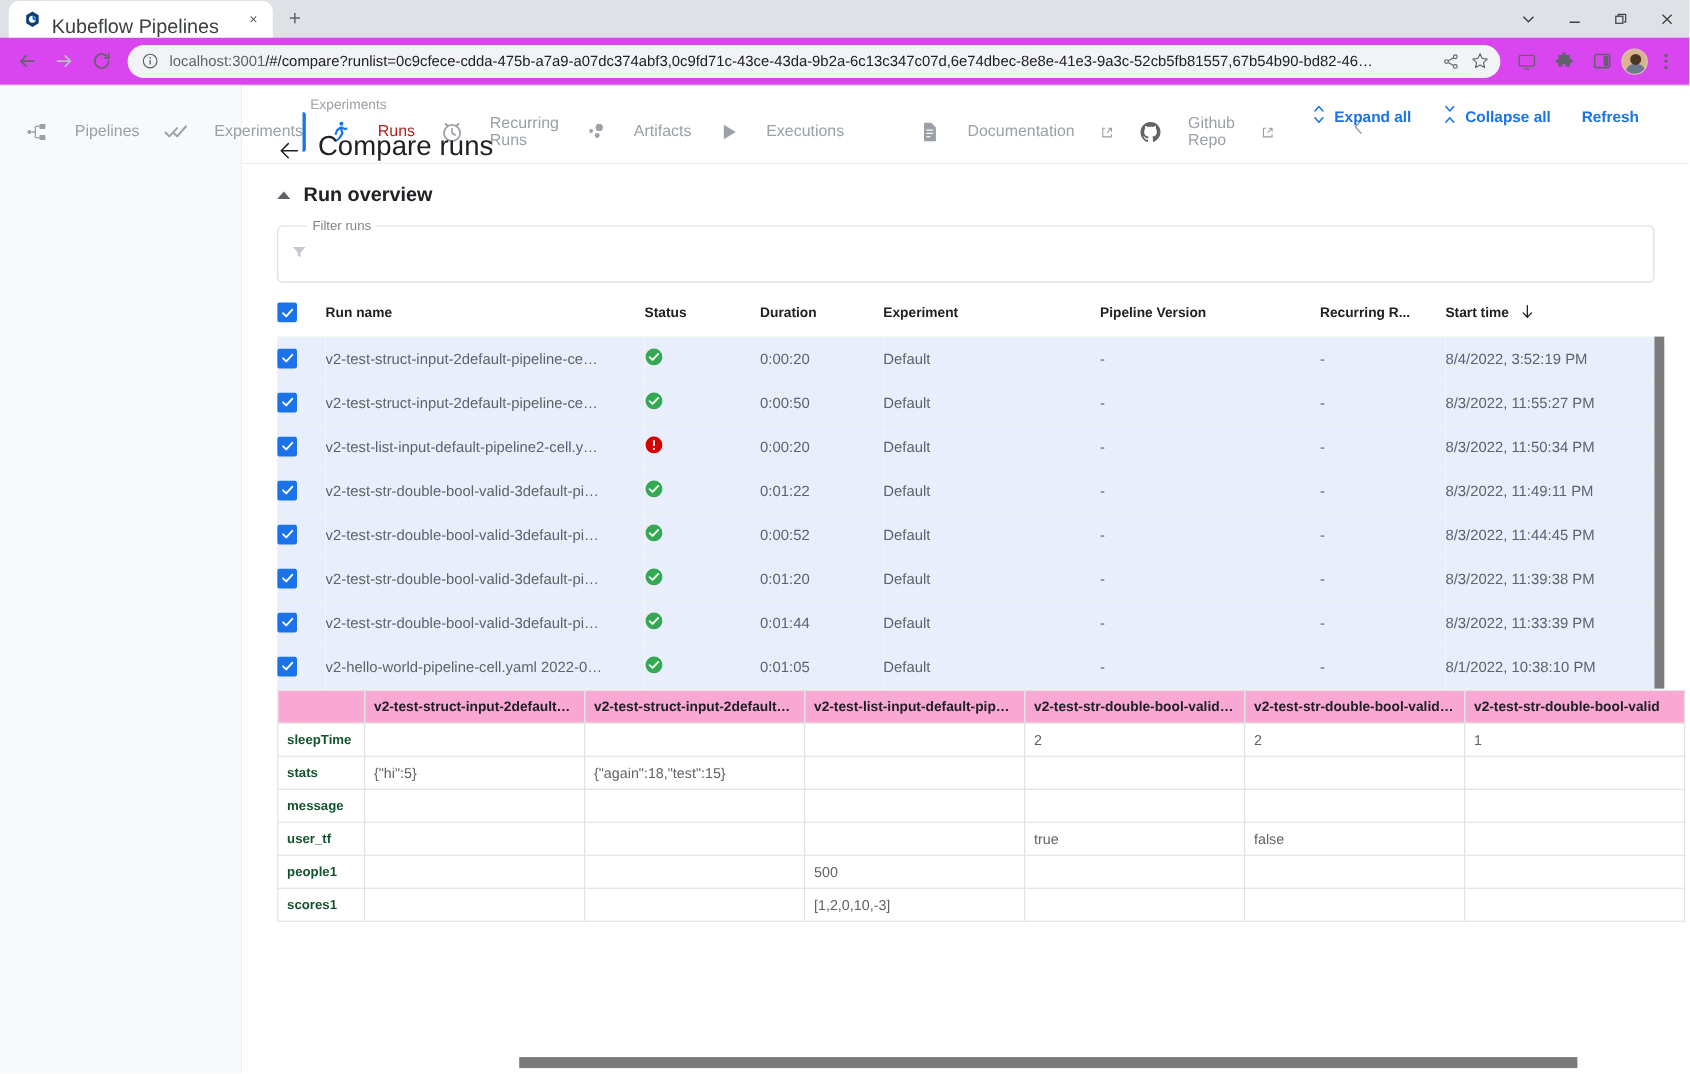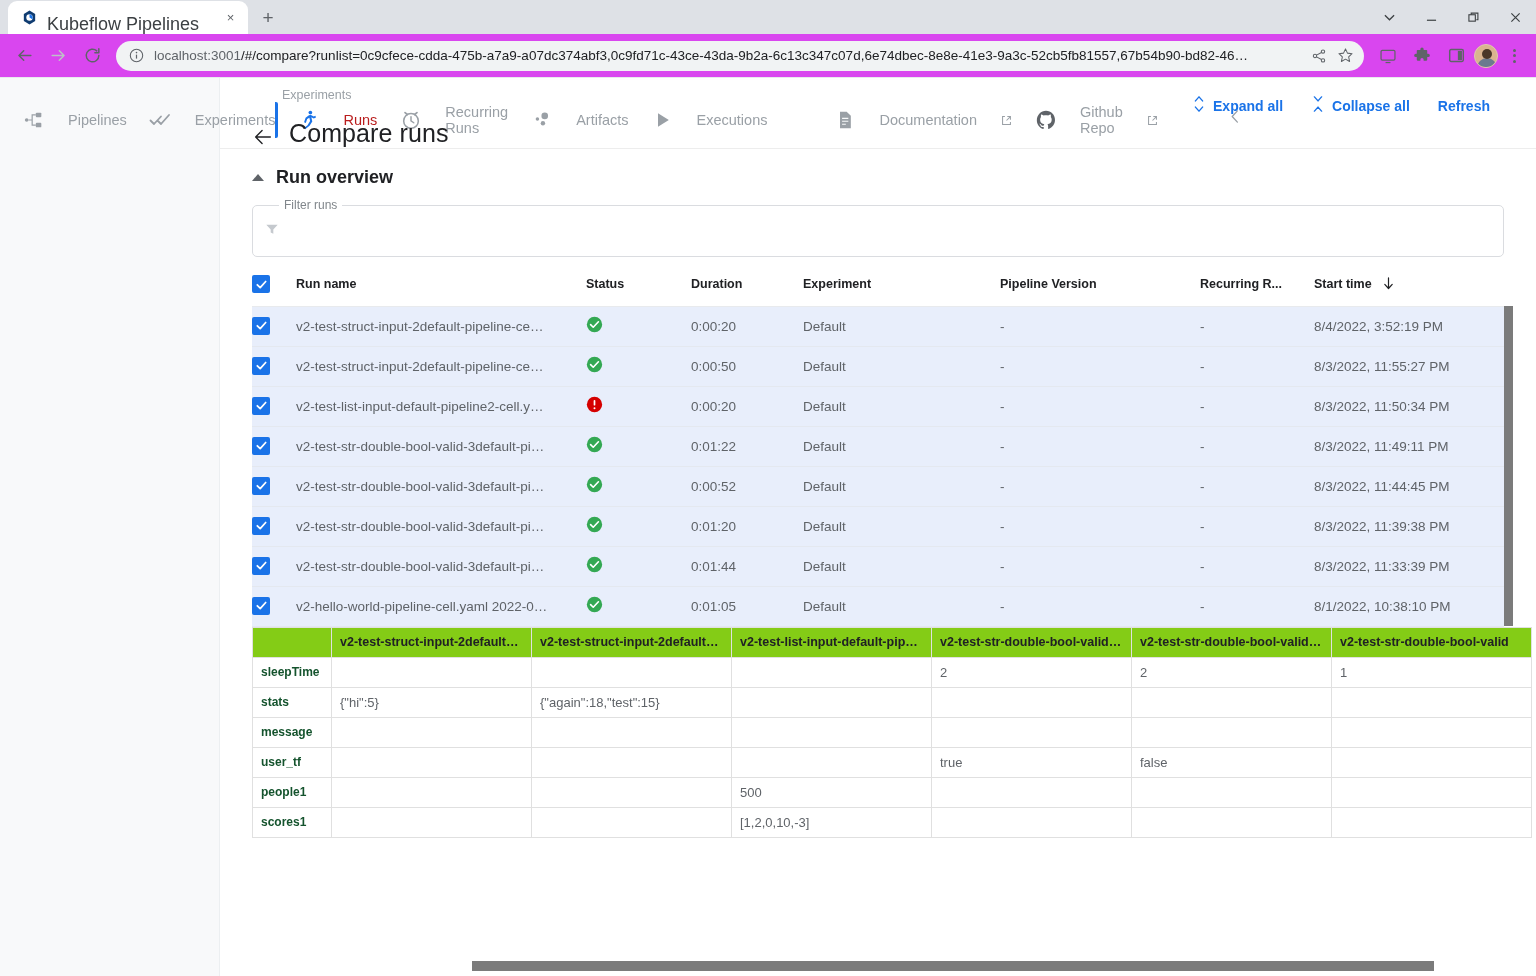--- a/index.html
+++ b/index.html
@@ -194,21 +194,21 @@
 
   
   .params-wrap { padding: 0 32px 0 32px; }
   table.params { border-collapse: collapse; table-layout: fixed; width: 1266px; }
   table.params th, table.params td {
     border: 1px solid #e0e0e0; height: 30px;
     font-size: 13px; padding: 0 8px; text-align: left;
     white-space: nowrap; overflow: hidden; text-overflow: ellipsis;
   }
   table.params thead th {
-    background: #84cc16; color: #202124; font-weight: 700; font-size: 12.5px; margin-top: 22px;
+    background: #f9a8d4; color: #202124; font-weight: 700; font-size: 12.5px; margin-top: 22px;
   }
   table.params tbody th {
     color: #14532d; font-weight: 700; font-size: 12px; background: #fff;
   }
   table.params tbody td { color: #5f6368; font-weight: 400; }
   .p-label-col { width: 79px; }
   .p-col { width: 200px; }
 
   .hscroll-track {
     position: absolute; left: 220px; right: 0; bottom: 0; height: 21px;

